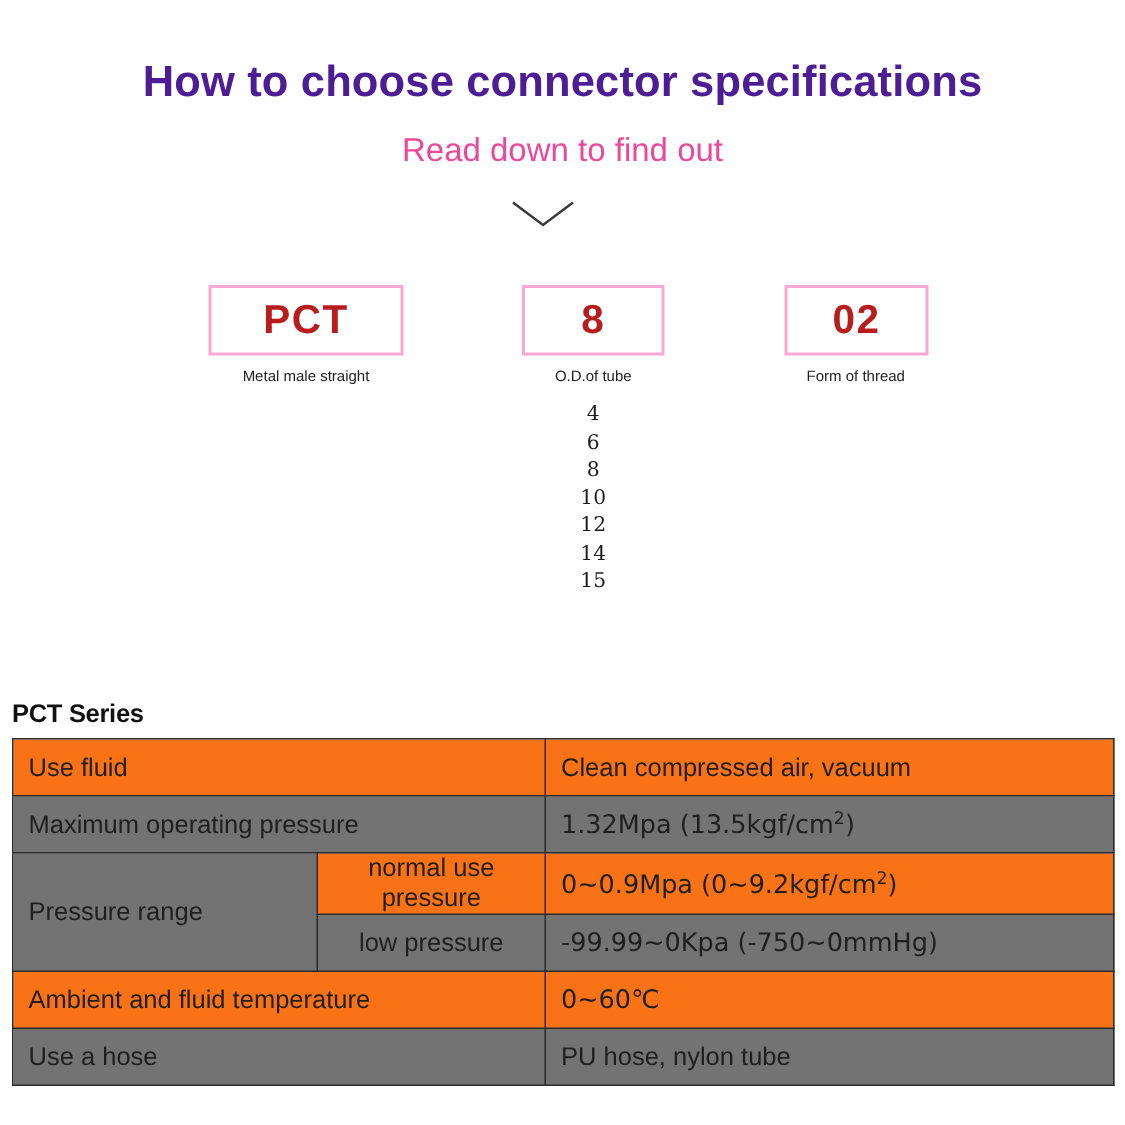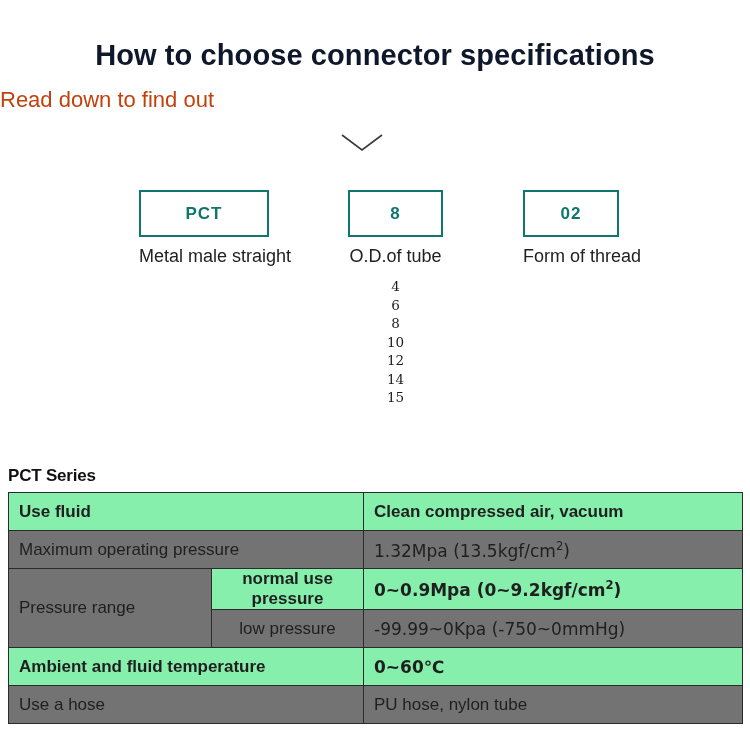--- a/index.html
+++ b/index.html
@@ -18,32 +18,32 @@
 
   
   .title {
     position: absolute;
     left: 0;
     top: 38px;
     width: 750px;
     text-align: center;
     font-size: 29px;
     font-weight: bold;
-    color: #0f172a;
+    color: #4c1d95;
     letter-spacing: 0.1px;
     line-height: 34px;
   }
   .subtitle {
     position: absolute;
     left: 0;
     top: 86px;
     width: 750px;
-    text-align: left;
+    text-align: center;
     font-size: 22px;
-    color: #c2410c;
+    color: #ec4899;
     line-height: 28px;
   }
 
   
   .chevron {
     position: absolute;
     left: 341px;
     top: 133px;
     width: 42px;
     height: 20px;
@@ -57,34 +57,34 @@
     width: 750px;
     height: 750px;
     pointer-events: none;
   }
   .code-group {
     position: absolute;
     pointer-events: auto;
   }
   .code-box {
     box-sizing: border-box;
-    border: 2px solid #0f766e;
+    border: 2px solid #f9a8d4;
     background: #ffffff;
     display: flex;
     align-items: center;
     justify-content: center;
     font-weight: bold;
-    font-size: 17px;
+    font-size: 27px;
     letter-spacing: 1px;
-    color: #0f766e;
+    color: #b91c1c;
     height: 47px;
   }
   .code-caption {
     text-align: center;
-    font-size: 18px;
+    font-size: 10px;
     color: #222222;
     margin-top: 9px;
     white-space: nowrap;
   }
   .code-list {
     text-align: center;
     font-size: 13.5px;
     color: #1c1c1c;
     margin-top: 10px;
     line-height: 18.5px;
@@ -126,21 +126,21 @@
   .spec-table td {
     border: 1px solid #2b2b2b;
     padding: 0 10px;
     font-size: 17px;
     color: #1f1f1f;
     height: 37px;
     vertical-align: middle;
   }
   .spec-table td.lbl { text-align: left; }
   .spec-table td.val { text-align: left; }
-  .tint { background: #86efac; font-weight: bold; }
+  .tint { background: #f97316; }
   .plain { background: #737373; }
   .sub-lbl {
     text-align: center !important;
     font-size: 14px;
   }
   .val-sm { font-size: 15.5px; font-family: "DejaVu Sans", sans-serif; }
   .val-lg { font-size: 18px; }
   sup { font-size: 0.68em; vertical-align: super; }
 </style>
 </head>

